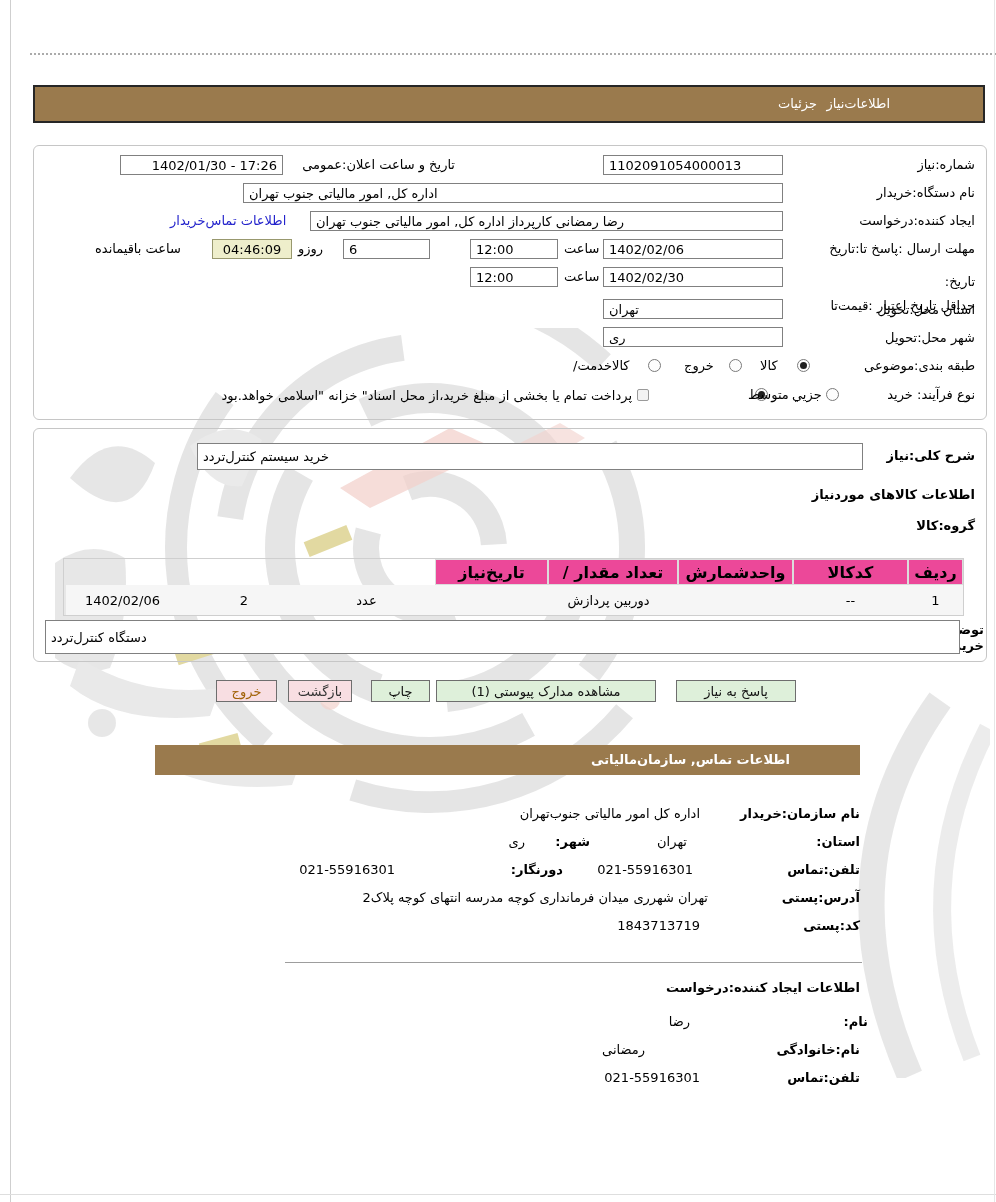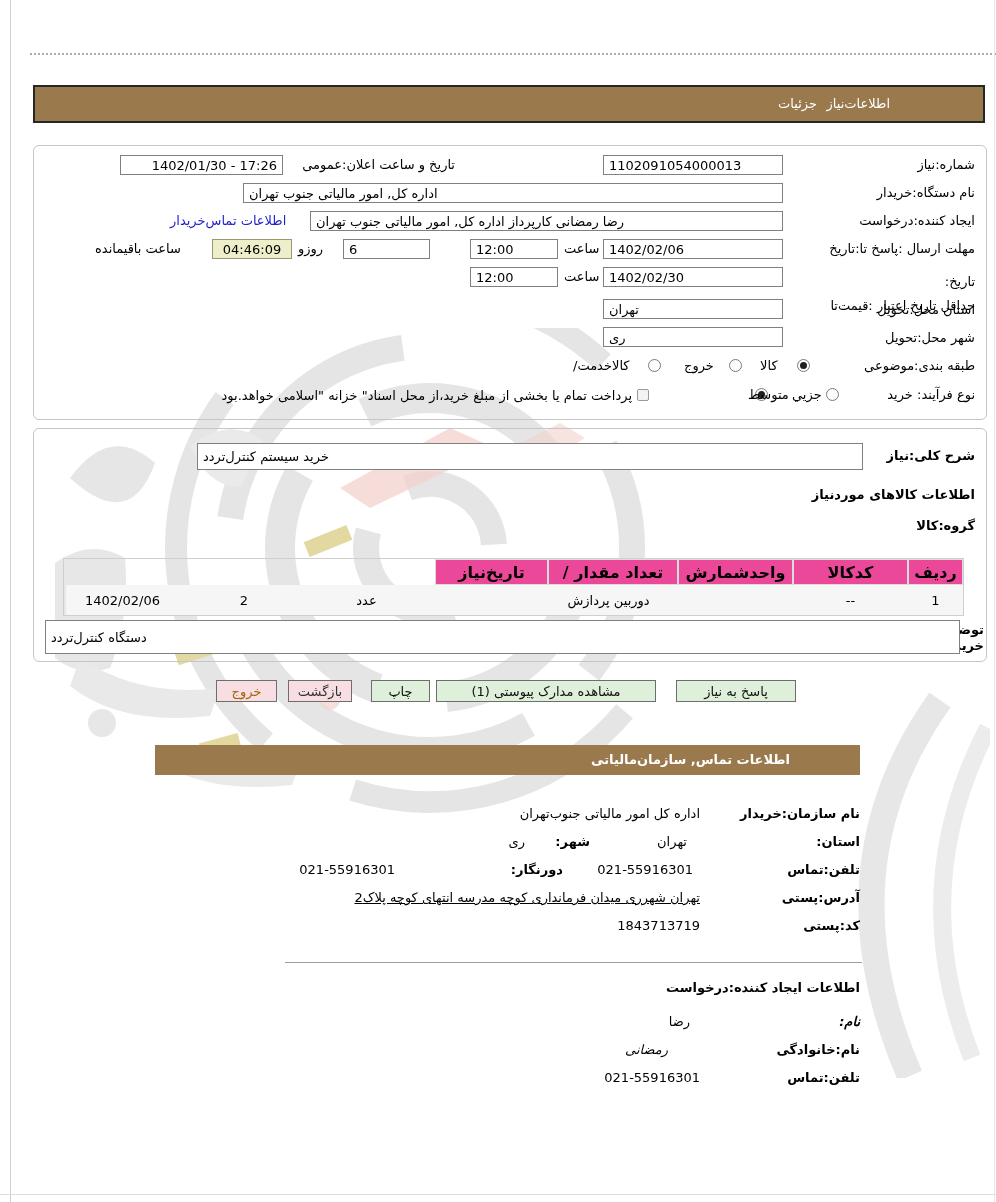--- a/index.html
+++ b/index.html
@@ -179,31 +179,31 @@
   <div class="val" style="right:309px;top:834px;">تهران</div>
   <div class="lbl b" style="right:406px;top:834px;">شهر:</div>
   <div class="val" style="right:471px;top:834px;">ری</div>
 
   <div class="lbl b" style="right:136px;top:862px;">تلفن:تماس</div>
   <div class="val ltrtxt" style="right:303px;top:862px;">021-55916301</div>
   <div class="lbl b" style="right:433px;top:862px;">دورنگار:</div>
   <div class="val ltrtxt" style="right:601px;top:862px;">021-55916301</div>
 
   <div class="lbl b" style="right:136px;top:890px;">آدرس:پستی</div>
-  <div class="val" style="right:296px;top:890px;text-decoration:underline;">تهران شهرری میدان فرمانداری کوچه مدرسه انتهای کوچه پلاک2</div>
+  <div class="val" style="right:288px;top:890px;">تهران شهرری میدان فرمانداری کوچه مدرسه انتهای کوچه پلاک2</div>
 
   <div class="lbl b" style="right:136px;top:918px;">کد:پستی</div>
   <div class="val ltrtxt" style="right:296px;top:918px;">1843713719</div>
 
   <div class="hline" style="left:285px;top:962px;width:577px;"></div>
 
   <div class="lbl b" style="right:136px;top:980px;">اطلاعات ایجاد کننده:درخواست</div>
 
-  <div class="lbl b" style="right:136px;top:1014px;font-style:italic;">نام:</div>
+  <div class="lbl b" style="right:128px;top:1014px;">نام:</div>
   <div class="val" style="right:306px;top:1014px;">رضا</div>
 
   <div class="lbl b" style="right:136px;top:1042px;">نام:خانوادگی</div>
-  <div class="val" style="right:328px;top:1042px;font-style:italic;">رمضانی</div>
+  <div class="val" style="right:351px;top:1042px;">رمضانی</div>
 
   <div class="lbl b" style="right:136px;top:1070px;">تلفن:تماس</div>
   <div class="val ltrtxt" style="right:296px;top:1070px;">021-55916301</div>
 
 </div>
 
 </body></html>

